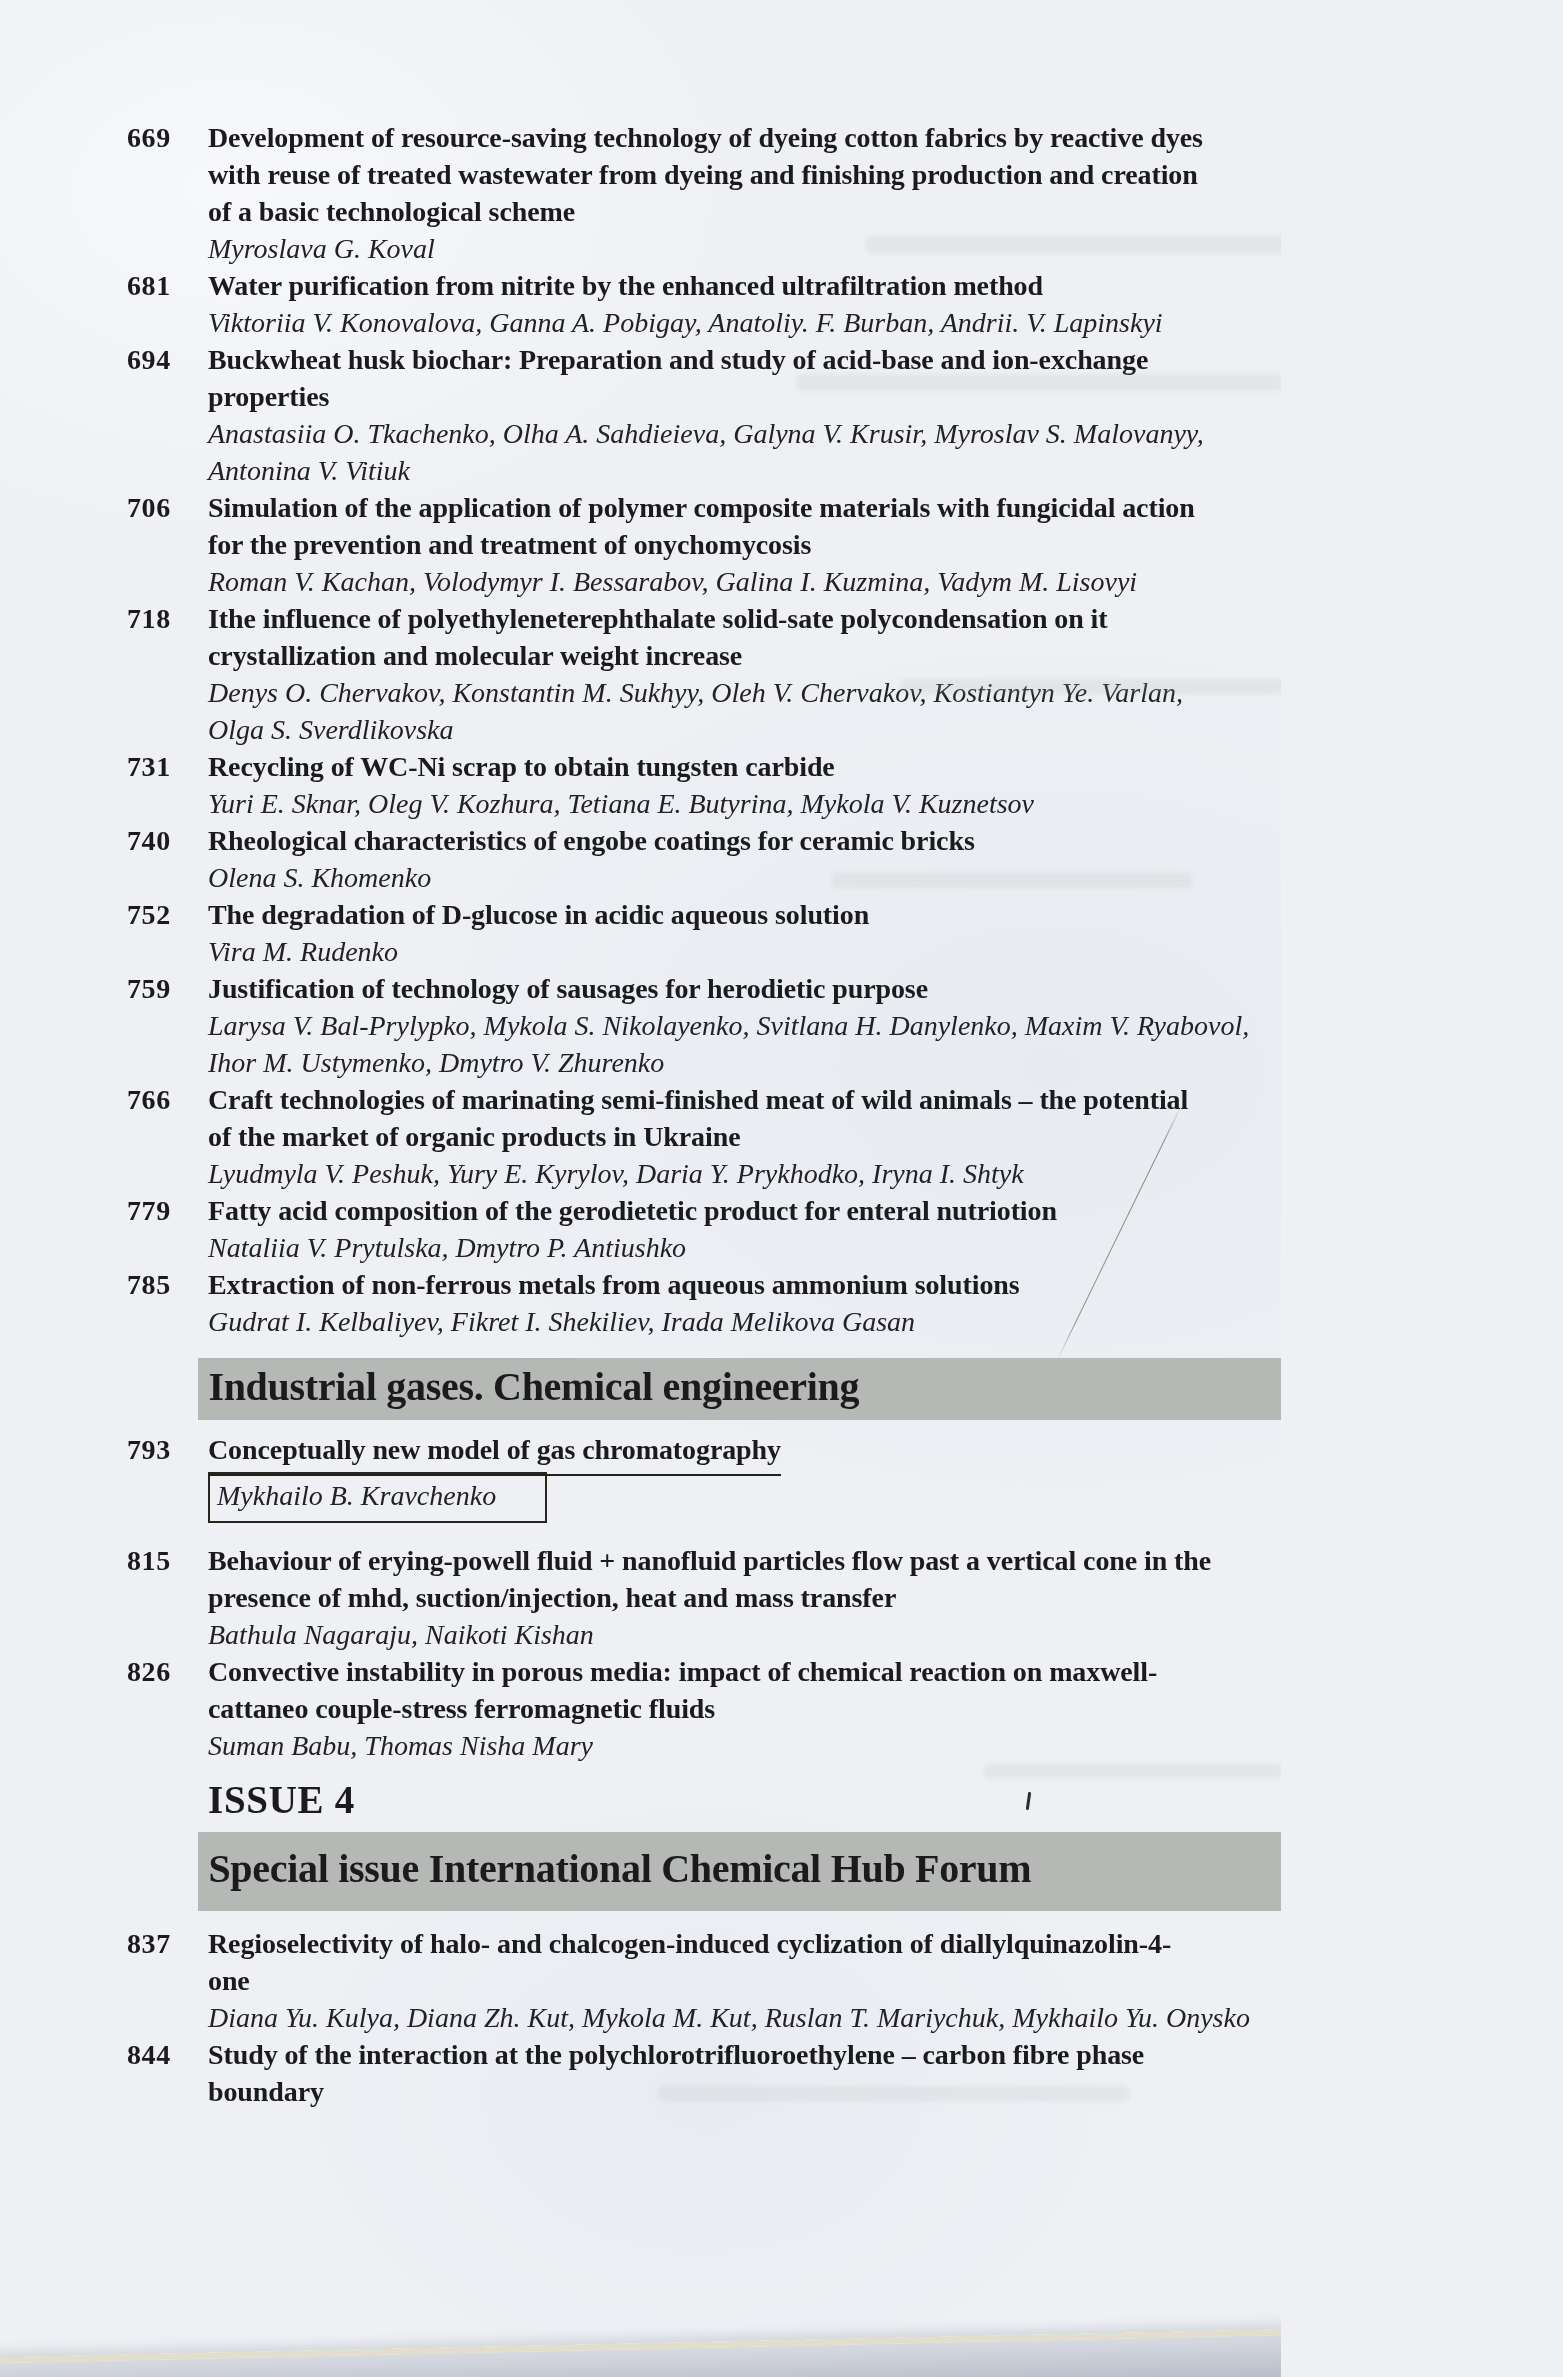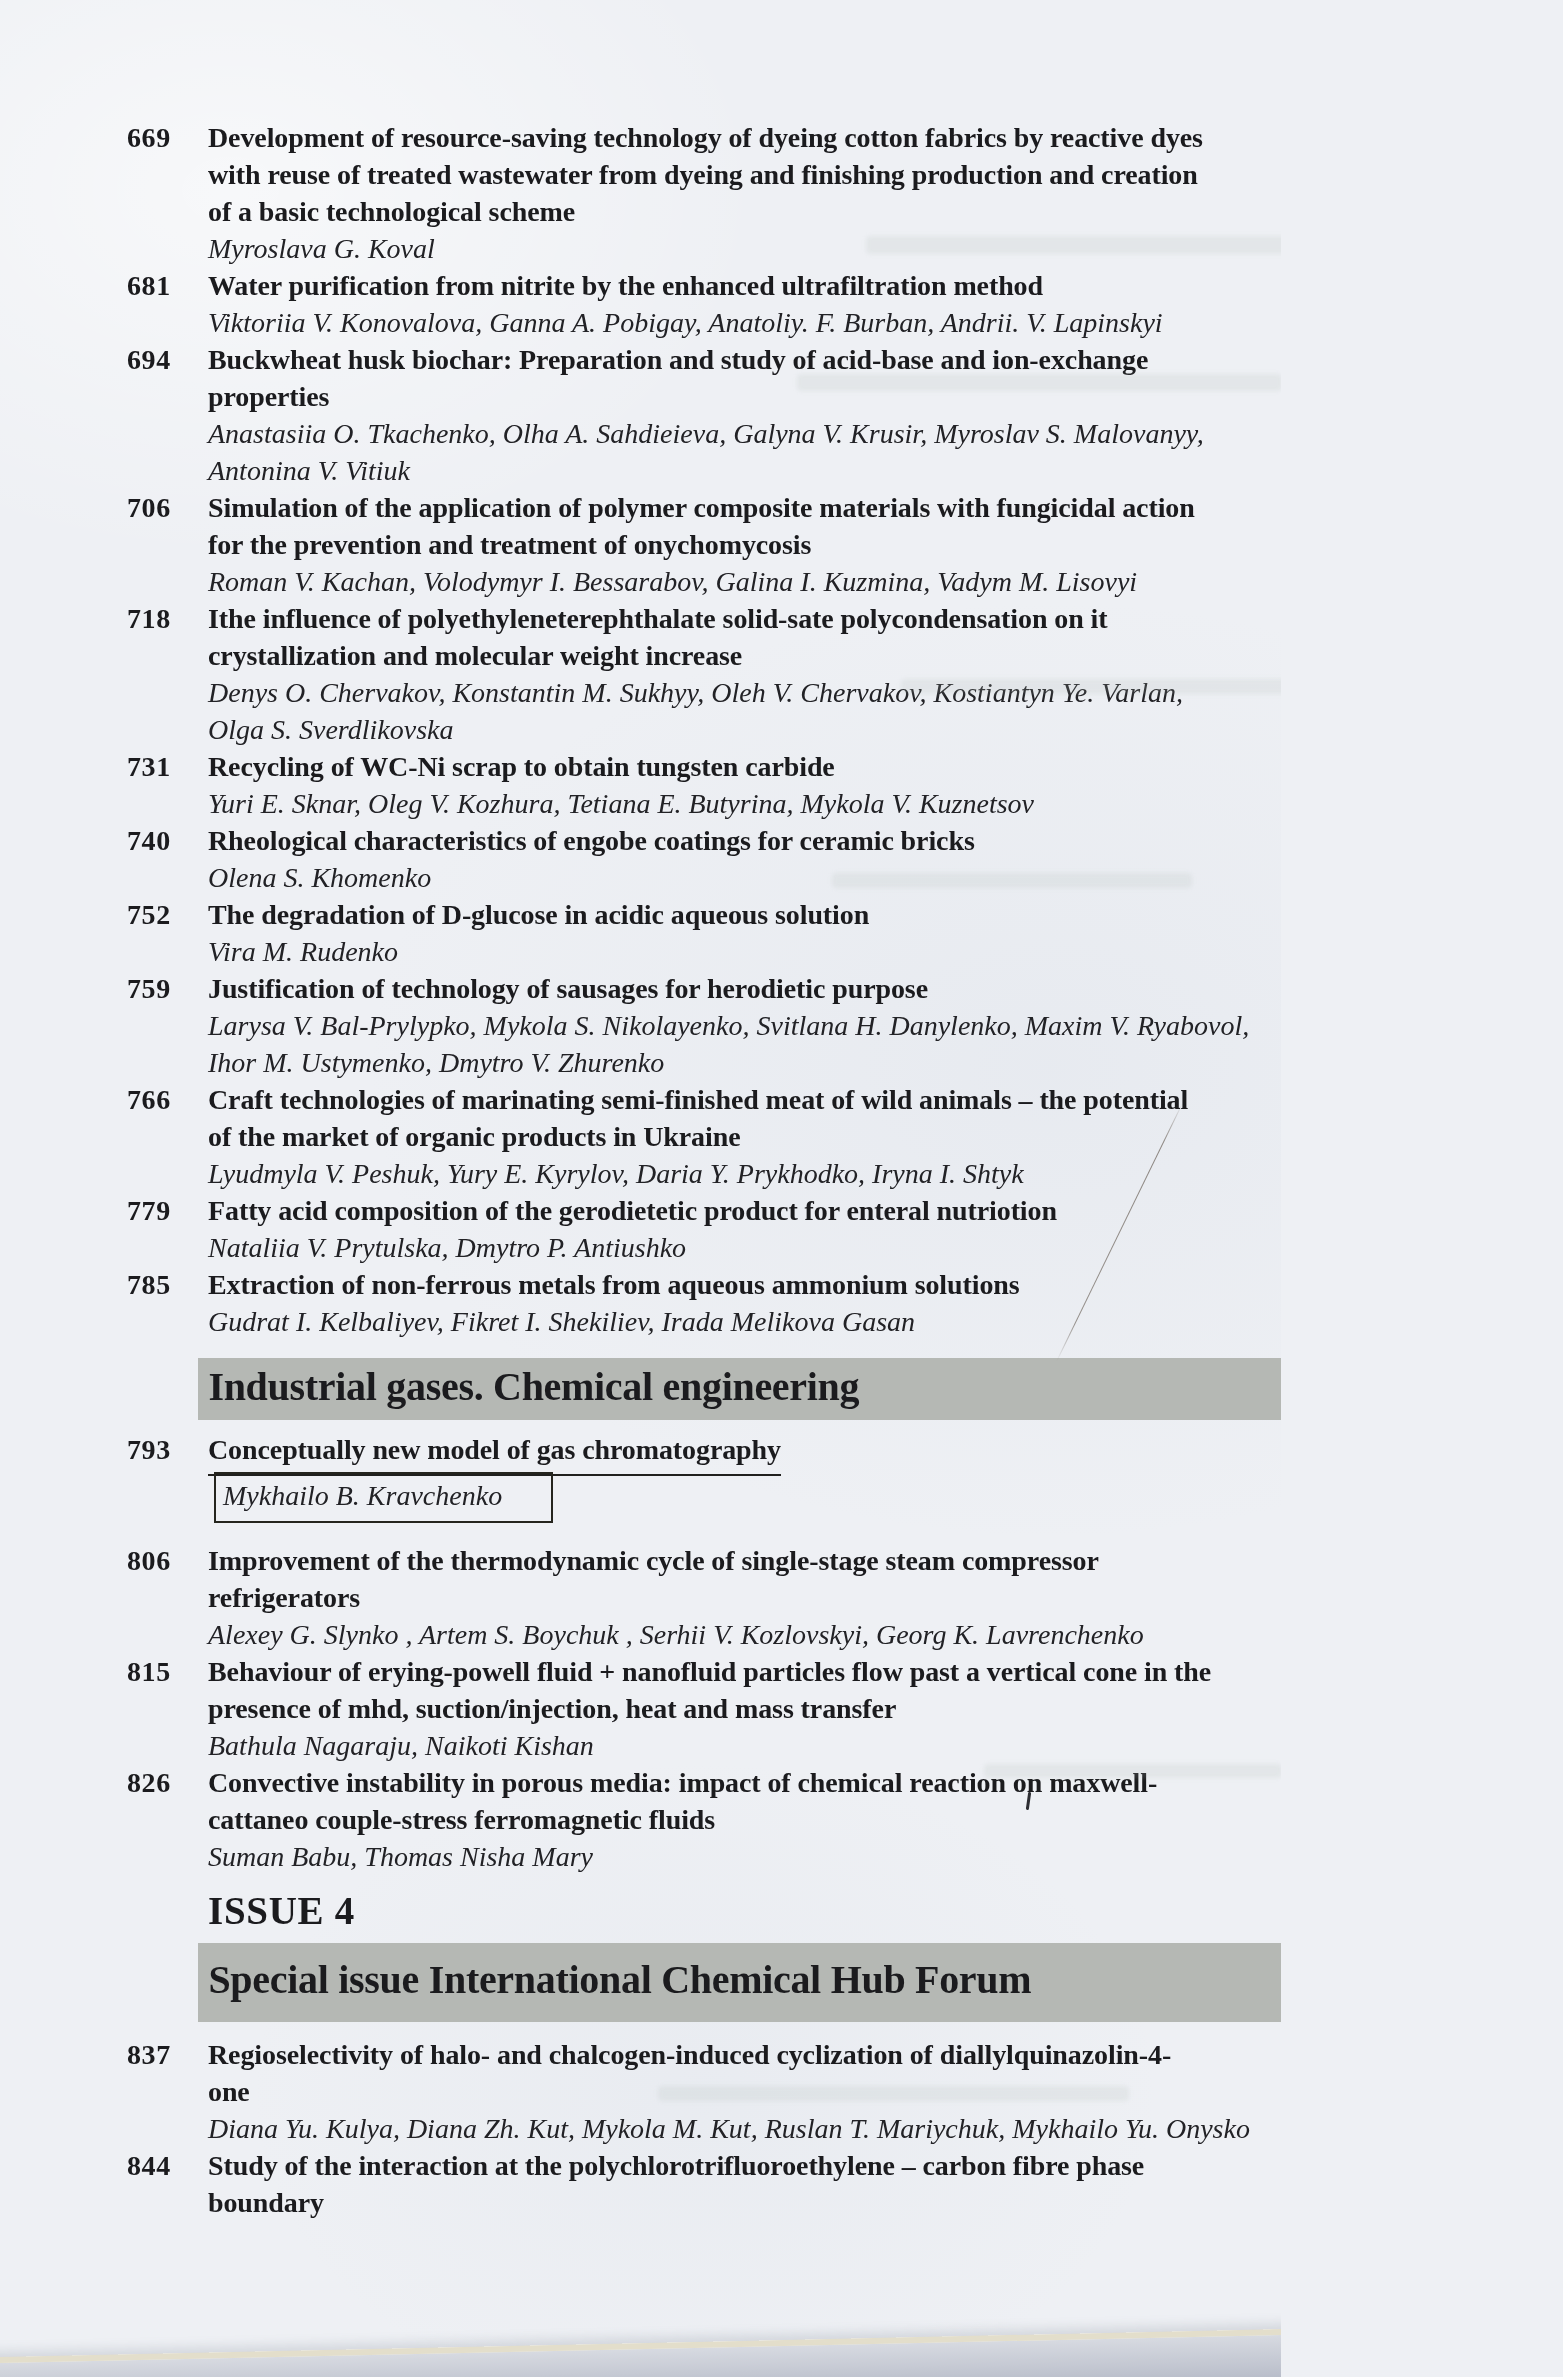--- a/index.html
+++ b/index.html
@@ -39,21 +39,20 @@
   .authors {
     font-style:italic; font-size:28px; line-height:37px;
     white-space:pre-line; max-width:1275px; color:#222226;
   }
   .u { border-bottom:2.1px solid #20201e; padding-bottom:9px; }
   .box {
     display:inline-block;
     border:2.1px solid #25251e;
     padding:2.8px 49px 7px 7px;
     margin-top:4.2px;
-    margin-left:6px;
   }
 
   .bar {
     margin:18px 0 11px 94px; width:1275px;
     background: var(--bar, #b5b8b4);
     font-weight:bold; font-size:40px; line-height:44px;
     letter-spacing:-0.3px;
     padding:7px 0 11px 10.4px;
   }
   .bar.wide { margin-top:8.3px; margin-bottom:14px; padding:15.2px 0 19.4px 10.4px; }
@@ -199,28 +198,20 @@
   <div class="bar">Industrial gases. Chemical engineering</div>
 
   <div class="entry gap-after">
     <div class="num">793</div>
     <div class="body">
       <div class="title"><span class="u">Conceptually new model of gas chromatography</span></div>
       <div class="authors"><span class="box">Mykhailo B. Kravchenko</span></div>
     </div>
   </div>
 
-  <div class="entry">
-    <div class="num">806</div>
-    <div class="body">
-      <div class="title"><span>Improvement of the thermodynamic cycle of single-stage steam compressor
-refrigerators</span></div>
-      <div class="authors"><span>Alexey G. Slynko , Artem S. Boychuk , Serhii V. Kozlovskyi, Georg K. Lavrenchenko</span></div>
-    </div>
-  </div>
 
   <div class="entry">
     <div class="num">815</div>
     <div class="body">
       <div class="title"><span>Behaviour of erying-powell fluid + nanofluid particles flow past a vertical cone in the
 presence of mhd, suction/injection, heat and mass transfer</span></div>
       <div class="authors"><span>Bathula Nagaraju, Naikoti Kishan</span></div>
     </div>
   </div>
 

